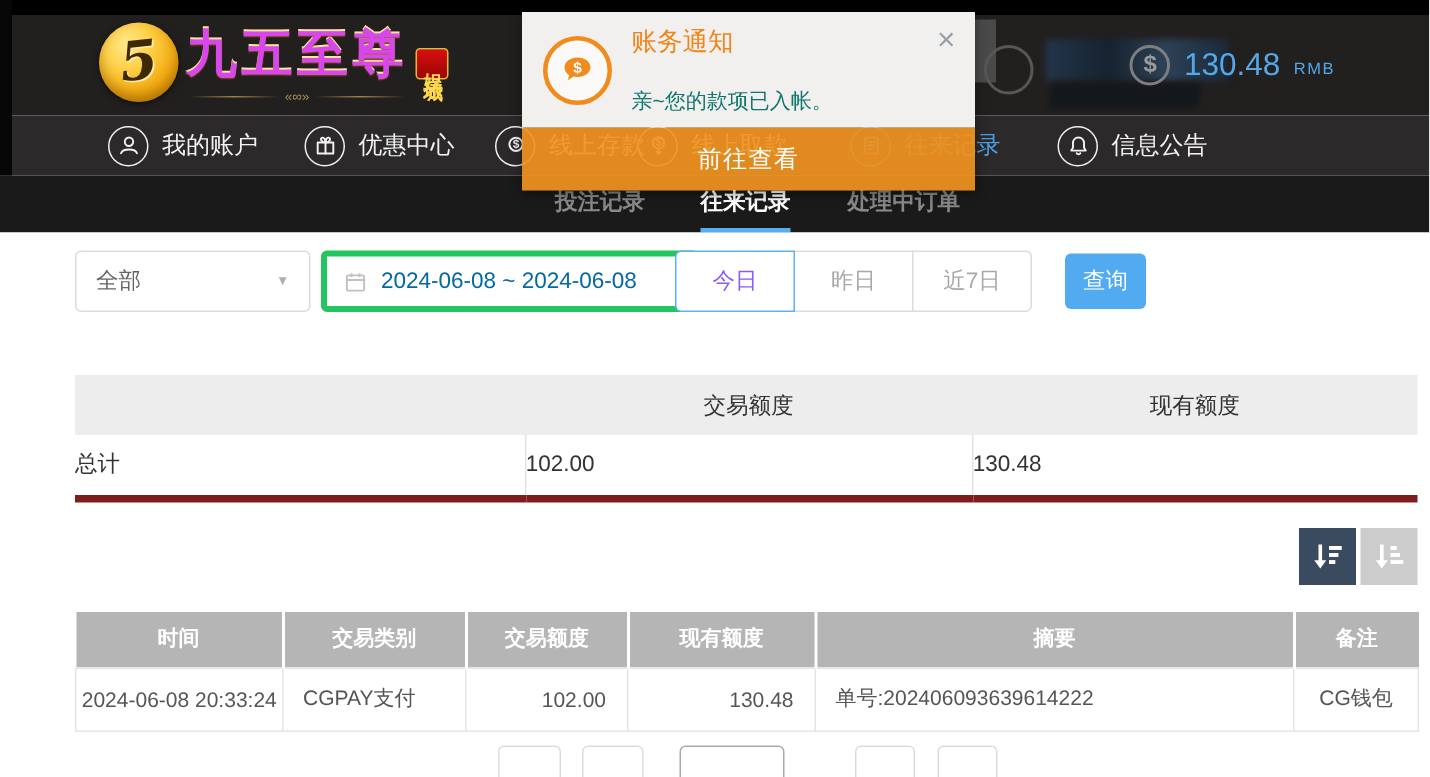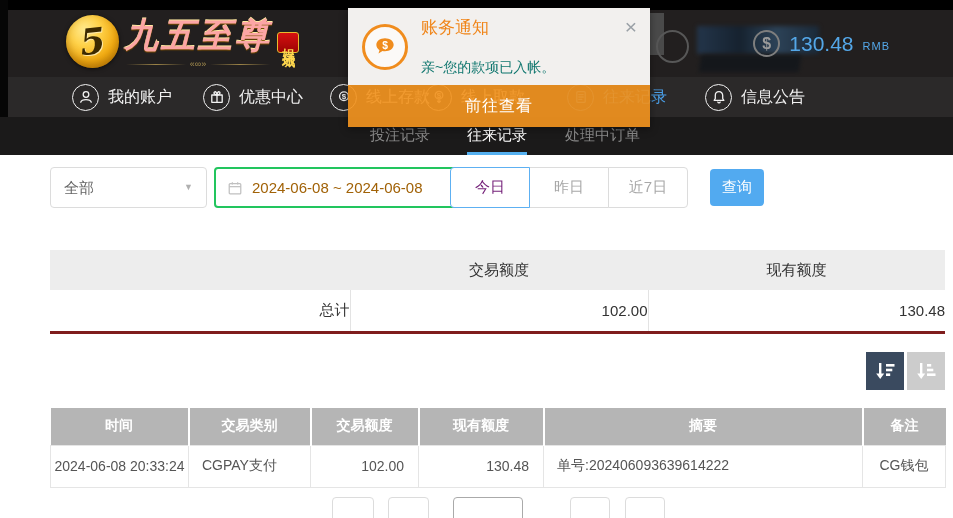--- a/index.html
+++ b/index.html
@@ -5,34 +5,34 @@
   * { margin:0; padding:0; box-sizing:border-box; }
   html,body { width:953px; height:518px; overflow:hidden; background:#fff;
     font-family:"Liberation Sans","DejaVu Sans",sans-serif; }
   .screen { position:relative; width:953px; height:518px; overflow:hidden; background:#fff; }
 
   
   .bar-black { position:absolute; top:0; left:0; width:953px; height:10px; background:#000; }
   .site-header { position:absolute; top:10px; left:0; width:953px; height:67px; background:#221f1f; }
   .edge-left { position:absolute; top:0; left:0; width:8px; height:117px; background:#060606; z-index:6; }
   .main-nav { position:absolute; top:77px; left:0; width:953px; height:40px; background:#2b2929; }
-  .tab-strip { position:absolute; top:117px; left:0; width:953px; height:38px; background:#1b1a1a; }
+  .tab-strip { position:absolute; top:117px; left:0; width:953px; height:38px; background:#1b1a1a;font-weight:bold; }
   .content { position:absolute; top:155px; left:0; width:953px; height:363px; background:#fff;padding-left:48px; }
 
   
   .logo { position:absolute; left:66px; top:3px; display:flex; align-items:center; gap:5px; cursor:pointer; }
   .logo-circle { width:53px; height:53px; border-radius:50%; flex:0 0 53px;
     background:radial-gradient(circle at 35% 28%, #ffe98e 0%, #ffd24a 30%, #f3ac12 62%, #c77f00 100%);
     box-shadow:0 1px 4px rgba(0,0,0,.6), inset 0 -4px 8px rgba(120,70,0,.45);
     display:flex; align-items:center; justify-content:center; }
   .logo-circle span { font-family:"DejaVu Serif","Liberation Serif",serif; font-style:italic; font-weight:bold;
     font-size:36px; color:#3d2a00; text-shadow:1px 1px 0 #ffe9a8; transform:rotate(-6deg); }
   .logo-textwrap { position:relative; padding-bottom:10px; }
-  .logo-title { font-size:34px; font-weight:bold; letter-spacing:3px; color:#fca5a5;
-    text-shadow:0 1px 1px #7a4d00, 0 -1px 0 #ffe9a0; white-space:nowrap;font-style:italic; }
+  .logo-title { font-size:34px; font-weight:bold; letter-spacing:3px; color:#d946ef;
+    text-shadow:0 1px 1px #7a4d00, 0 -1px 0 #ffe9a0; white-space:nowrap; }
   .flourish { position:absolute; left:2px; right:2px; bottom:0; display:flex; align-items:center; gap:4px; }
   .flourish .fl-line { flex:1; height:1px; background:linear-gradient(to right, rgba(156,131,71,0), #9c8347, rgba(156,131,71,0)); }
   .flourish .fl-glyph { font-size:9px; color:#a8904f; line-height:1; }
   .logo-badge { writing-mode:vertical-rl; text-orientation:upright; background:linear-gradient(#d61010,#9c0404);
     border:1px solid #e8b92e; border-radius:3px; color:#ffd84e; font-size:13px; font-weight:bold;
     padding:5px 3px; letter-spacing:3px; line-height:1.1; margin-top:2px; }
 
   
   .censor-a { position:absolute; left:645px; top:3px; width:19px; height:42px; background:#4a4a4a; }
   .avatar-ghost { position:absolute; left:656px; top:20px; width:33px; height:33px; border-radius:50%;
@@ -70,39 +70,39 @@
   .toast-title { font-size:17px; color:#f08519; margin-bottom:20px; }
   .toast-msg { font-size:14px; color:#0f766e; }
   .toast-close { position:absolute; right:13px; top:8px; font-size:21px; color:#9aa0a6; cursor:pointer; line-height:1; }
   .toast-action { height:42px; background:rgba(241,146,30,0.92); color:#fff; font-size:16px;
     display:flex; align-items:center; justify-content:center; cursor:pointer; letter-spacing:1px; }
 
   
   .f-select { position:absolute; left:50px; top:12px; width:157px; height:41px; border:1px solid #dcdcdc;
     border-radius:4px; background:#fff; font-size:15px; color:#666; line-height:39px; padding-left:13px; cursor:pointer; }
   .f-select .caret { position:absolute; right:13px; top:0; font-size:9px; color:#b0b0b0; }
-  .f-date { position:absolute; left:214px; top:12px; width:252px; height:41px; border:2px solid #22c55e;
+  .f-date { position:absolute; left:214px; top:12px; width:252px; height:41px; border:4px solid #22c55e;
     border-radius:4px; background:#fff; display:flex; align-items:center; gap:9px; padding-left:11px;
-    font-size:15px; color:#a16207; cursor:text; }
+    font-size:15px; color:#0369a1; cursor:text; }
   .f-date svg { width:16px; height:16px; stroke:#c0c0c0; fill:none; stroke-width:1.4; }
   .qgroup { position:absolute; left:450px; top:12px; display:flex; }
   .qbtn { height:41px; width:80px; background:#fff; border:1px solid #dcdcdc; color:#a8a8a8; font-size:15px;
     display:flex; align-items:center; justify-content:center; cursor:pointer; margin-left:-1px; }
   .qbtn:first-child { border-radius:4px 0 0 4px; margin-left:0; }
   .qbtn:last-child { border-radius:0 4px 4px 0; }
-  .qbtn.active { border-color:#5db0f2; color:#701a75; z-index:2; }
+  .qbtn.active { border-color:#5db0f2; color:#8b5cf6; z-index:2; }
   .f-search { position:absolute; left:710px; top:14px; width:54px; height:37px; background:#52aaf0;
     border:none; border-radius:4px; color:#fff; font-size:15px; cursor:pointer;
     display:flex; align-items:center; justify-content:center; }
 
   
   .summary { position:absolute; left:50px; top:95px; width:895px; border-collapse:collapse; table-layout:fixed;
     font-size:15px; color:#333; }
   .summary thead td { background:#ededed; height:40px; text-align:center; }
-  .summary tbody td { background:#fff; height:42px; text-align:right; border-bottom:3px solid #7f1d1d; }
+  .summary tbody td { background:#fff; height:42px; text-align:left; border-bottom:5px solid #7f1d1d; }
   .summary tbody td + td { border-left:1px solid #e3e3e3; }
 
   
   .sorters { position:absolute; right:8px; top:197px; display:flex; gap:3px; }
   .sort-btn { width:38px; height:38px; display:flex; align-items:center; justify-content:center; cursor:pointer; }
   .sort-btn.dark { background:#3a4a5f; }
   .sort-btn.light { background:#cccccc; }
   .sort-btn svg { width:24px; height:24px; fill:#fff; }
 
   

